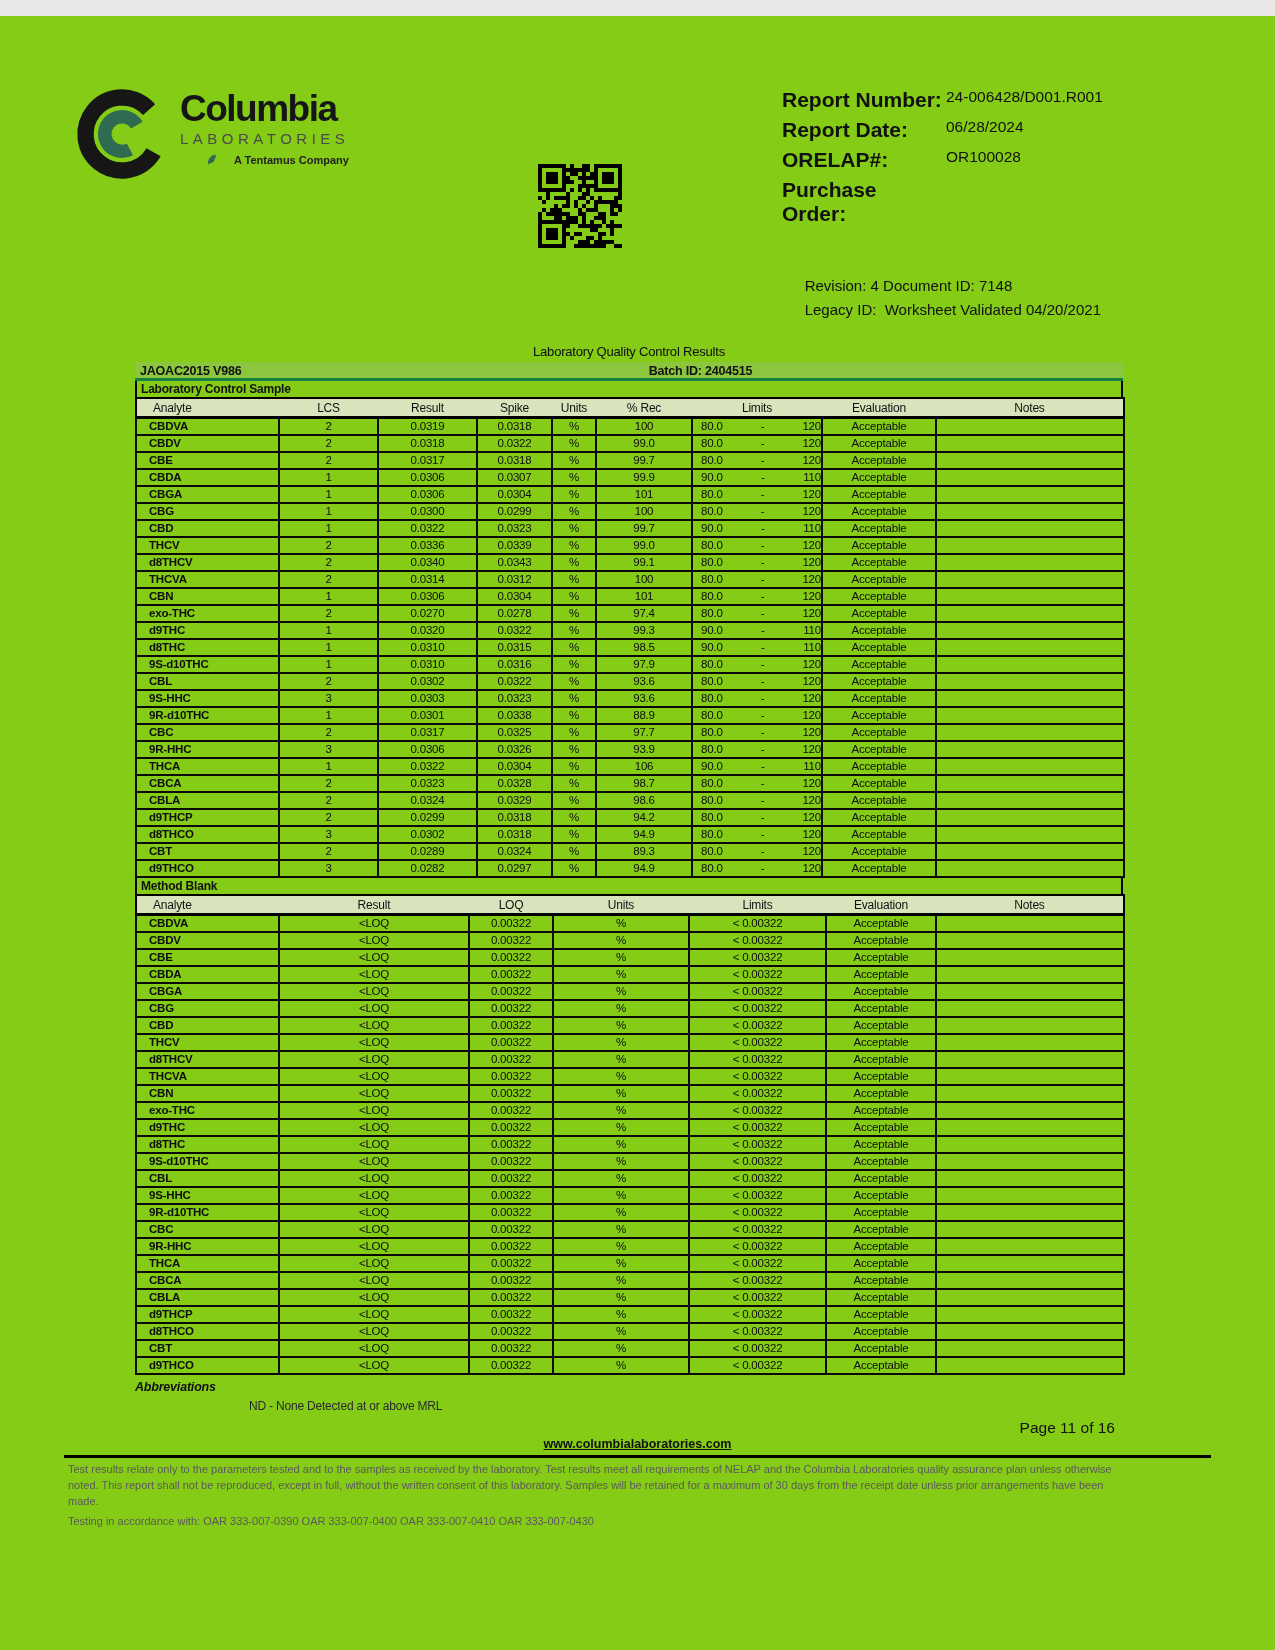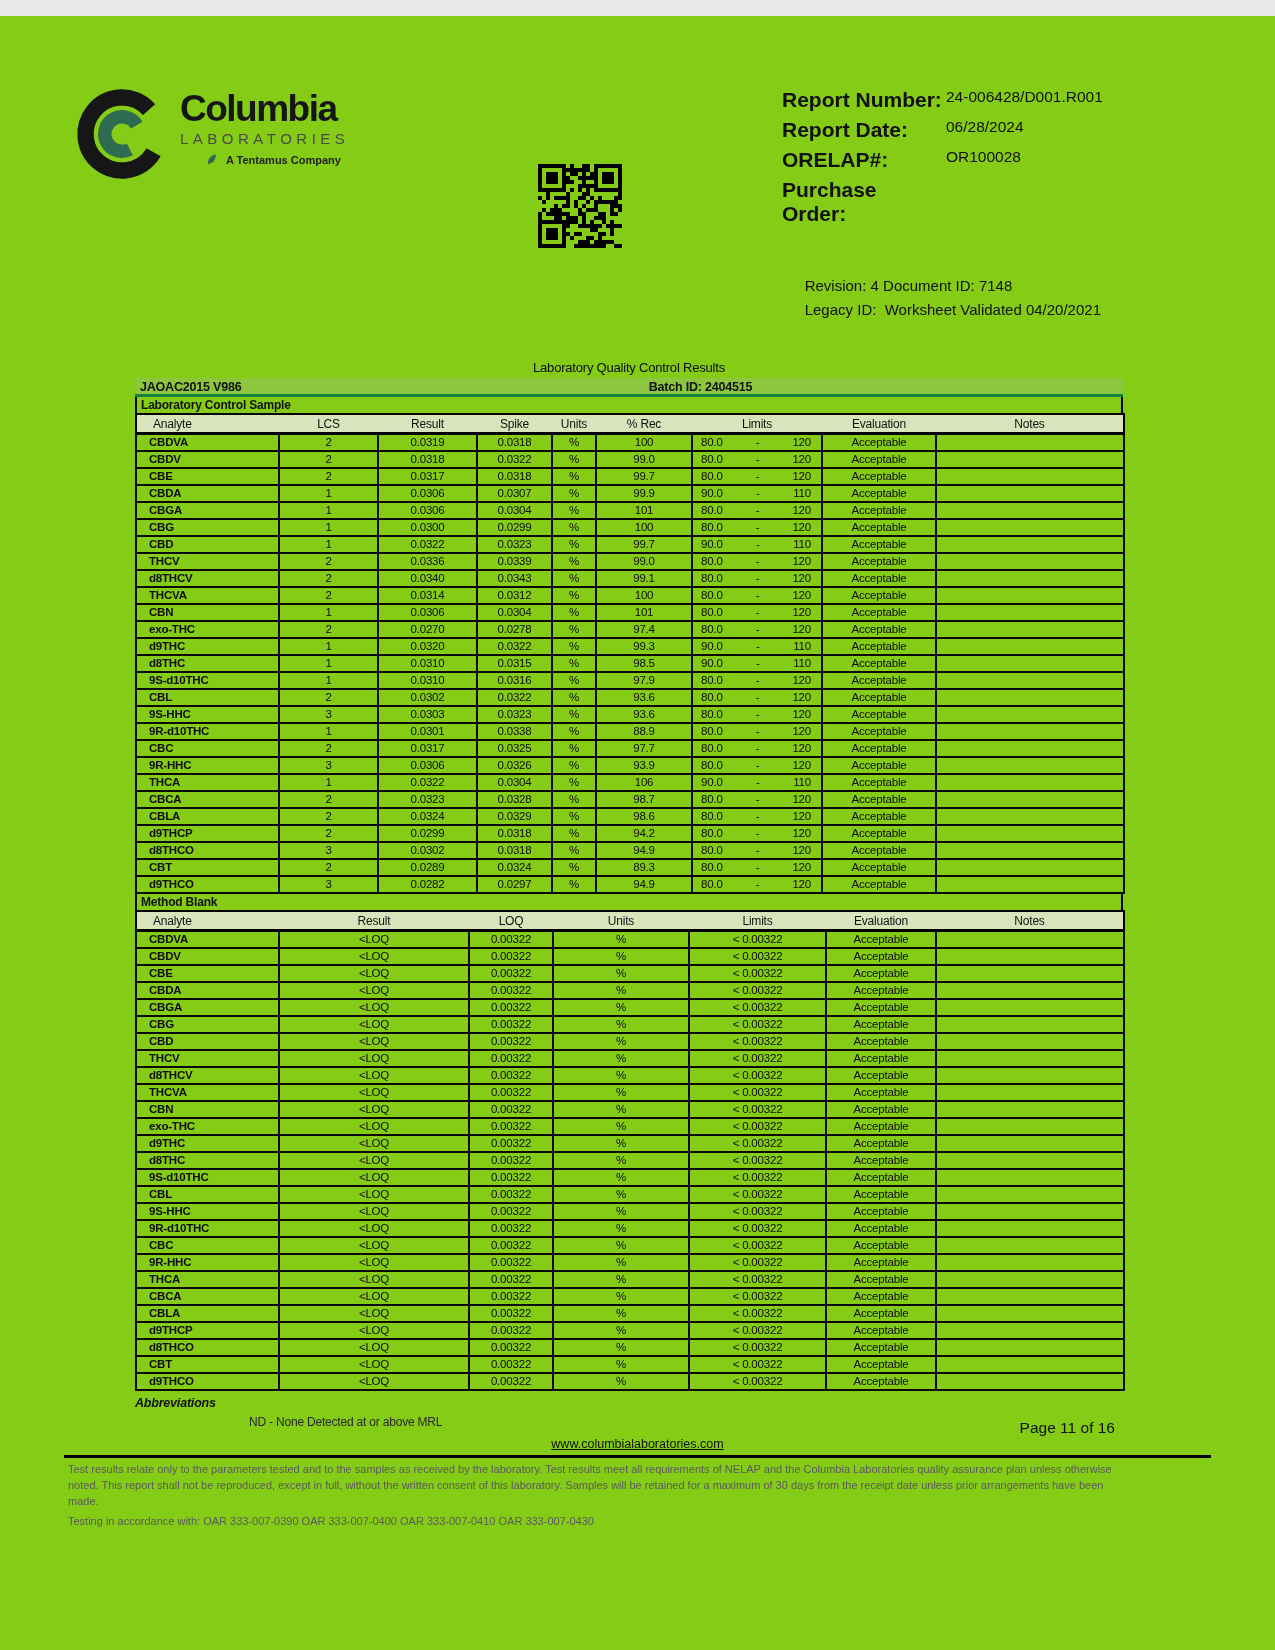--- a/index.html
+++ b/index.html
@@ -5,59 +5,59 @@
   html,body{margin:0;padding:0;background:#e8e8e8;}
   .page{position:relative;width:1275px;height:1650px;background:#84cc16;margin:16px auto;
         font-family:"Liberation Sans",sans-serif;color:#111;overflow:hidden;}
   .abs{position:absolute;}
 
   
   .logo-mark{left:74px;top:70px;}
   .logo-text{left:180px;top:74px;}
   .logo-name{font-size:37px;font-weight:700;letter-spacing:-1.5px;color:#161616;line-height:38px;}
   .logo-sub{font-size:15px;letter-spacing:4.5px;color:#4a4a4a;margin-top:2px;}
-  .logo-tag{display:flex;align-items:center;gap:8px;margin:6px 0 0 26px;font-size:11px;font-weight:700;color:#222;}
+  .logo-tag{display:flex;align-items:center;gap:16px;margin:6px 0 0 26px;font-size:11px;font-weight:700;color:#222;}
 
   .addr-col{left:440px;top:72px;width:290px;text-align:center;}
   .addr-line{font-size:15.5px;line-height:25px;color:#222;}
   .qr-wrap{left:537px;top:147px;}
 
   .report-info{left:782px;top:72px;}
   .rf-row{display:grid;grid-template-columns:164px auto;height:30px;align-items:start;}
   .rf-label{font-size:21px;font-weight:700;color:#111;}
   .rf-value{font-size:15.5px;color:#111;}
 
   .revision{right:174px;top:258px;text-align:left;font-size:15px;line-height:24px;color:#111;}
   .revision div{white-space:pre;}
 
   
-  .qc{left:135px;top:344px;width:988px;letter-spacing:-0.2px;}
+  .qc{left:135px;top:328px;width:988px;letter-spacing:-0.2px;}
   .qc-title{text-align:center;font-size:13px;color:#0d0d0d;margin-bottom:3px;}
   .method-bar{position:relative;height:19px;line-height:19px;background:#8cc63f;border-bottom:3px solid #15803d;
               font-size:12.5px;font-weight:600;padding-left:5px;box-sizing:border-box;}
   .batch{position:absolute;left:52%;top:0;}
   .section-label{height:16px;line-height:16px;font-size:12px;font-weight:600;padding-left:4px;
                  border-left:2px solid #000;border-right:2px solid #000;box-sizing:border-box;}
   table{border-collapse:collapse;table-layout:fixed;width:988px;border:2px solid #000;}
   thead th{background:#d8e4bc;border:none;border-bottom:3px solid #000;font-weight:400;font-size:12px;
            height:17px;padding:0 2px;white-space:nowrap;overflow:hidden;text-align:center;}
   thead th.al{text-align:left;padding-left:16px;}
   td{border:2px solid #0a0a0a;height:15px;font-size:11.5px;line-height:13px;padding:0 2px;
      white-space:nowrap;overflow:hidden;text-align:center;color:#0d0d0d;}
   td.analyte{text-align:left;font-weight:700;padding-left:12px;}
   td.limits{padding:0;}
   .lim{display:flex;justify-content:space-between;align-items:center;}
   .lim .lo{padding-left:8px;}
-  .lim .hi{padding-right:10px;}
+  .lim .hi{}
   .abbr-h{margin-top:5px;font-size:12.5px;font-weight:700;font-style:italic;color:#111;}
   .abbr-nd{margin:5px 0 0 114px;font-size:12px;color:#2a2a2a;}
 
   
   .page-num{right:160px;top:1403px;font-size:15.5px;color:#111;}
-  .website{left:0;top:1421px;width:1275px;text-align:center;font-size:12.5px;font-weight:400;text-decoration:underline;}
+  .website{left:0;top:1421px;width:1275px;text-align:center;font-size:12.5px;font-weight:700;text-decoration:underline;}
   .rule{left:64px;top:1439px;width:1147px;height:3px;background:#000;}
   .disclaimer{left:68px;top:1446px;width:1052px;font-size:11px;color:#5a5a5a;line-height:1.45;}
   .accordance{margin-top:4px;}
 </style>
 </head>
 <body>
 
 <div class="page">
 
   <div class="abs logo-mark">

